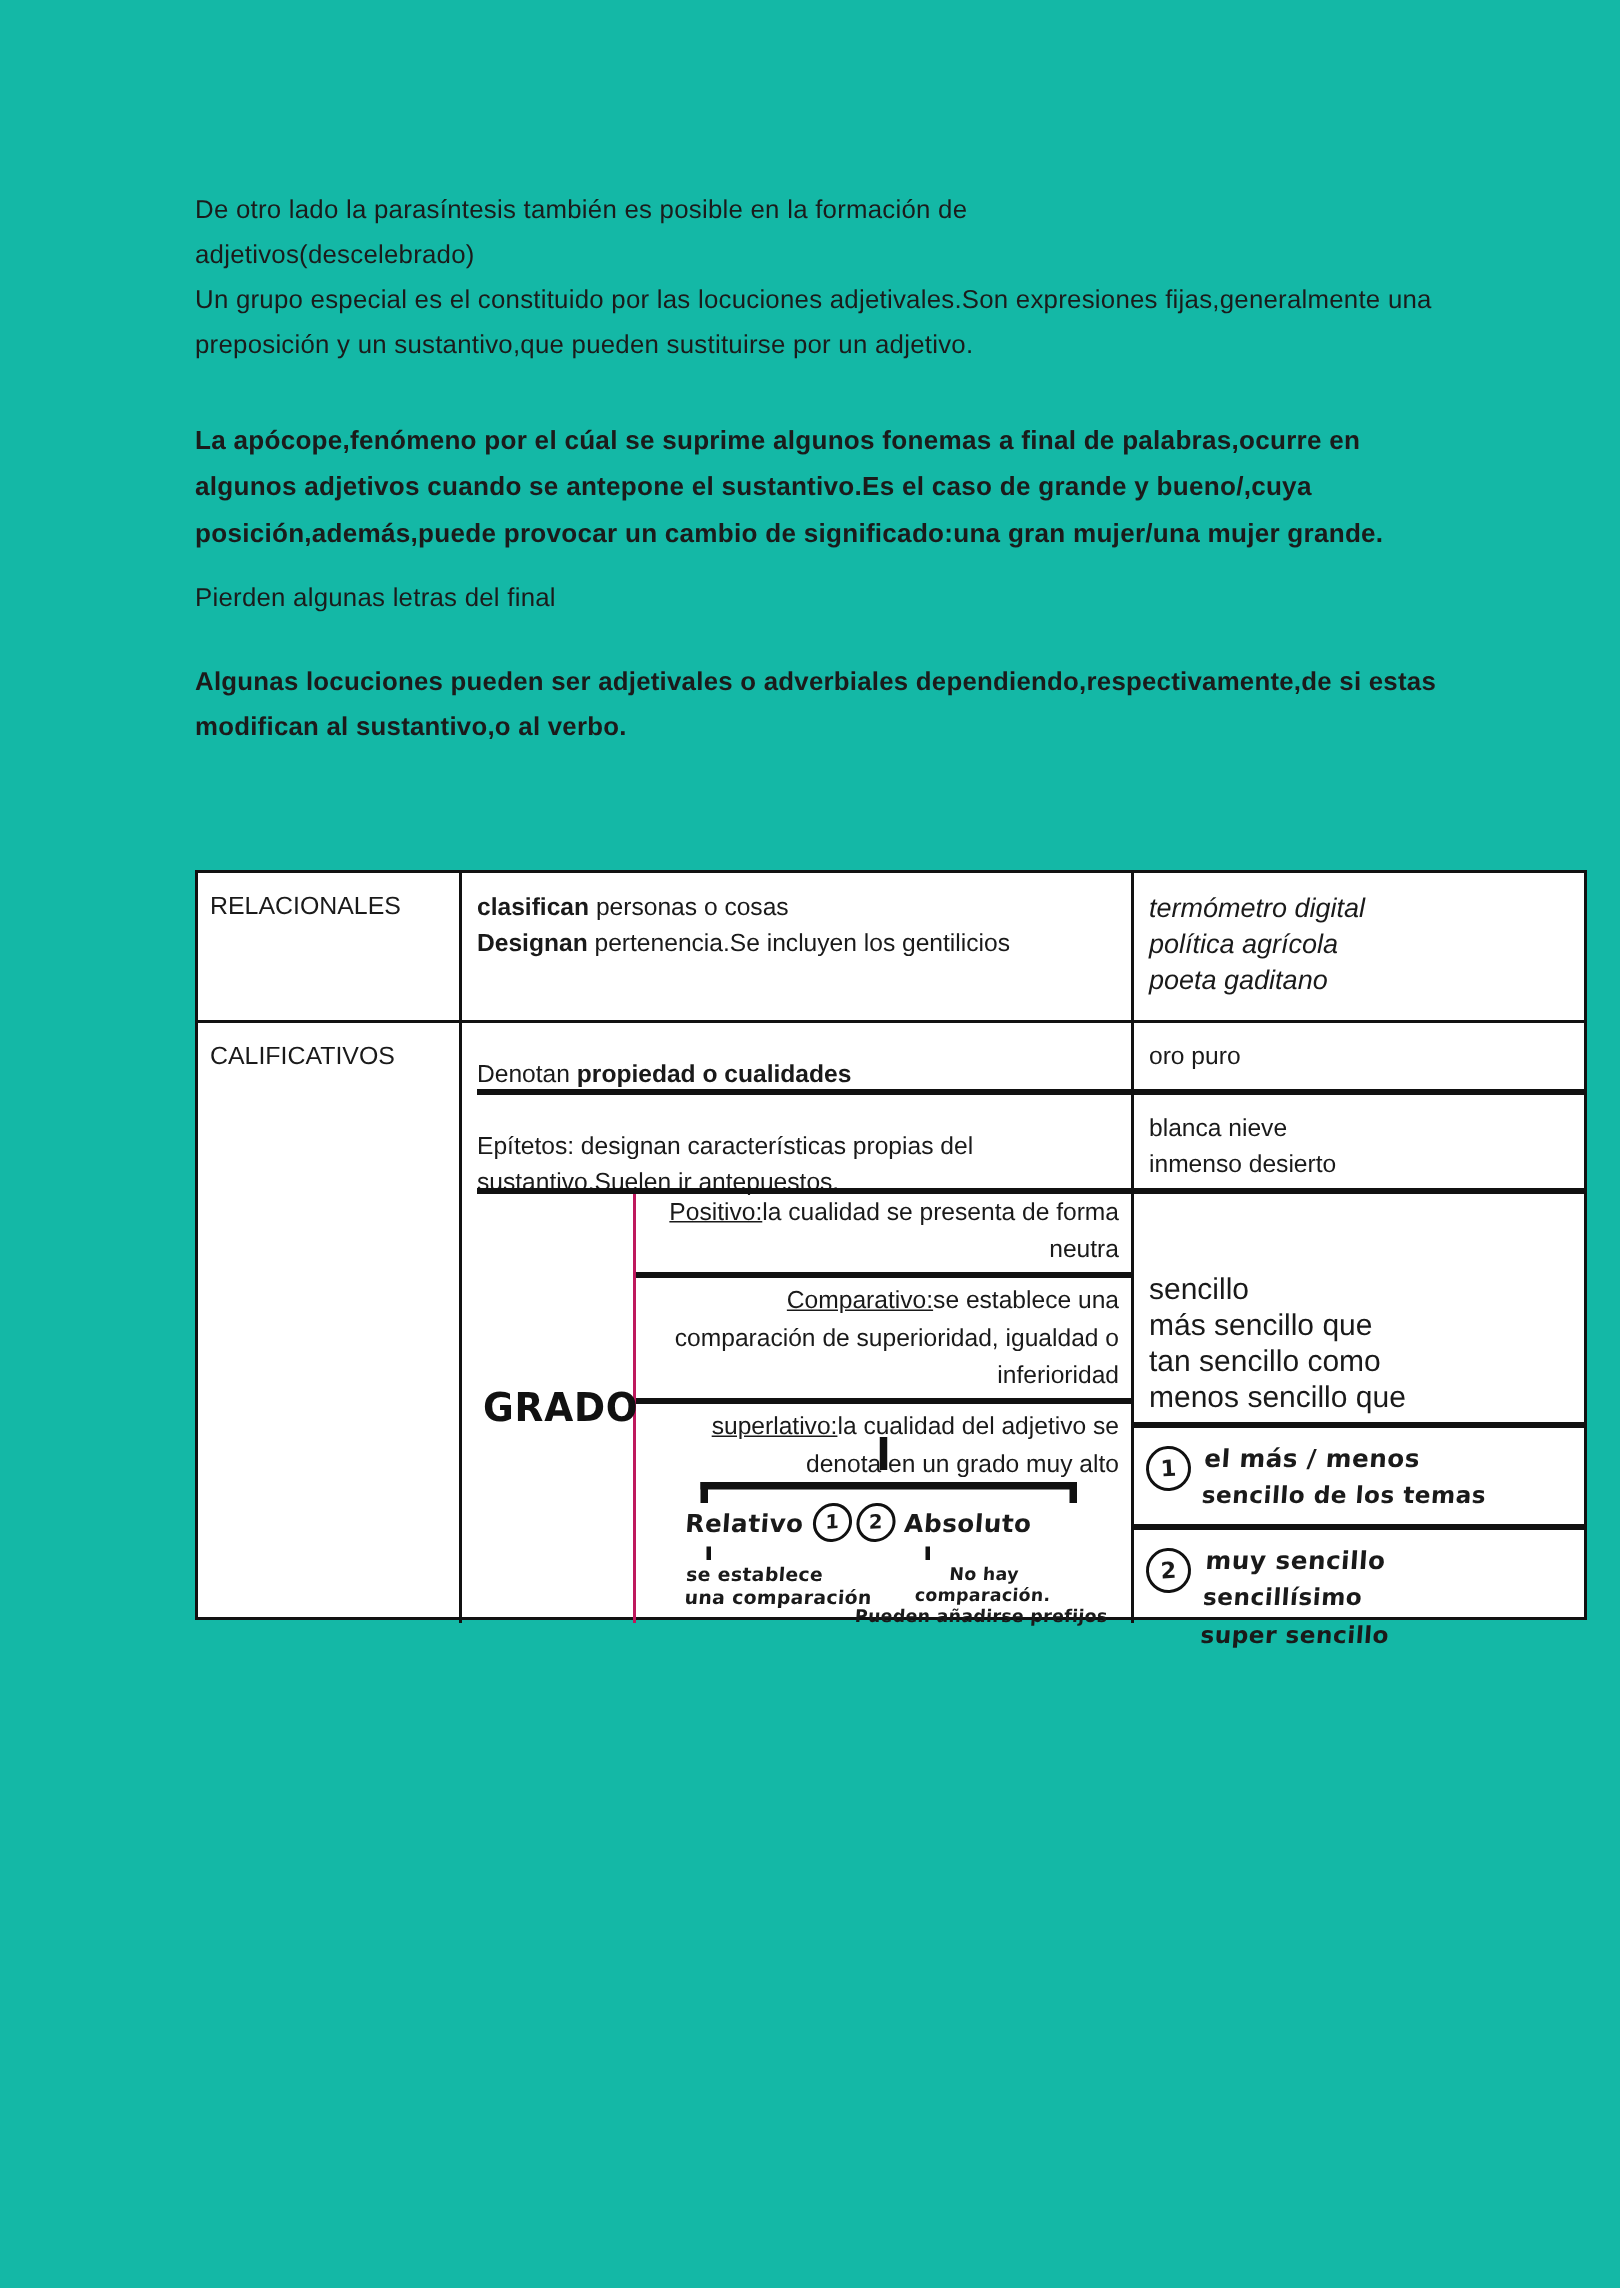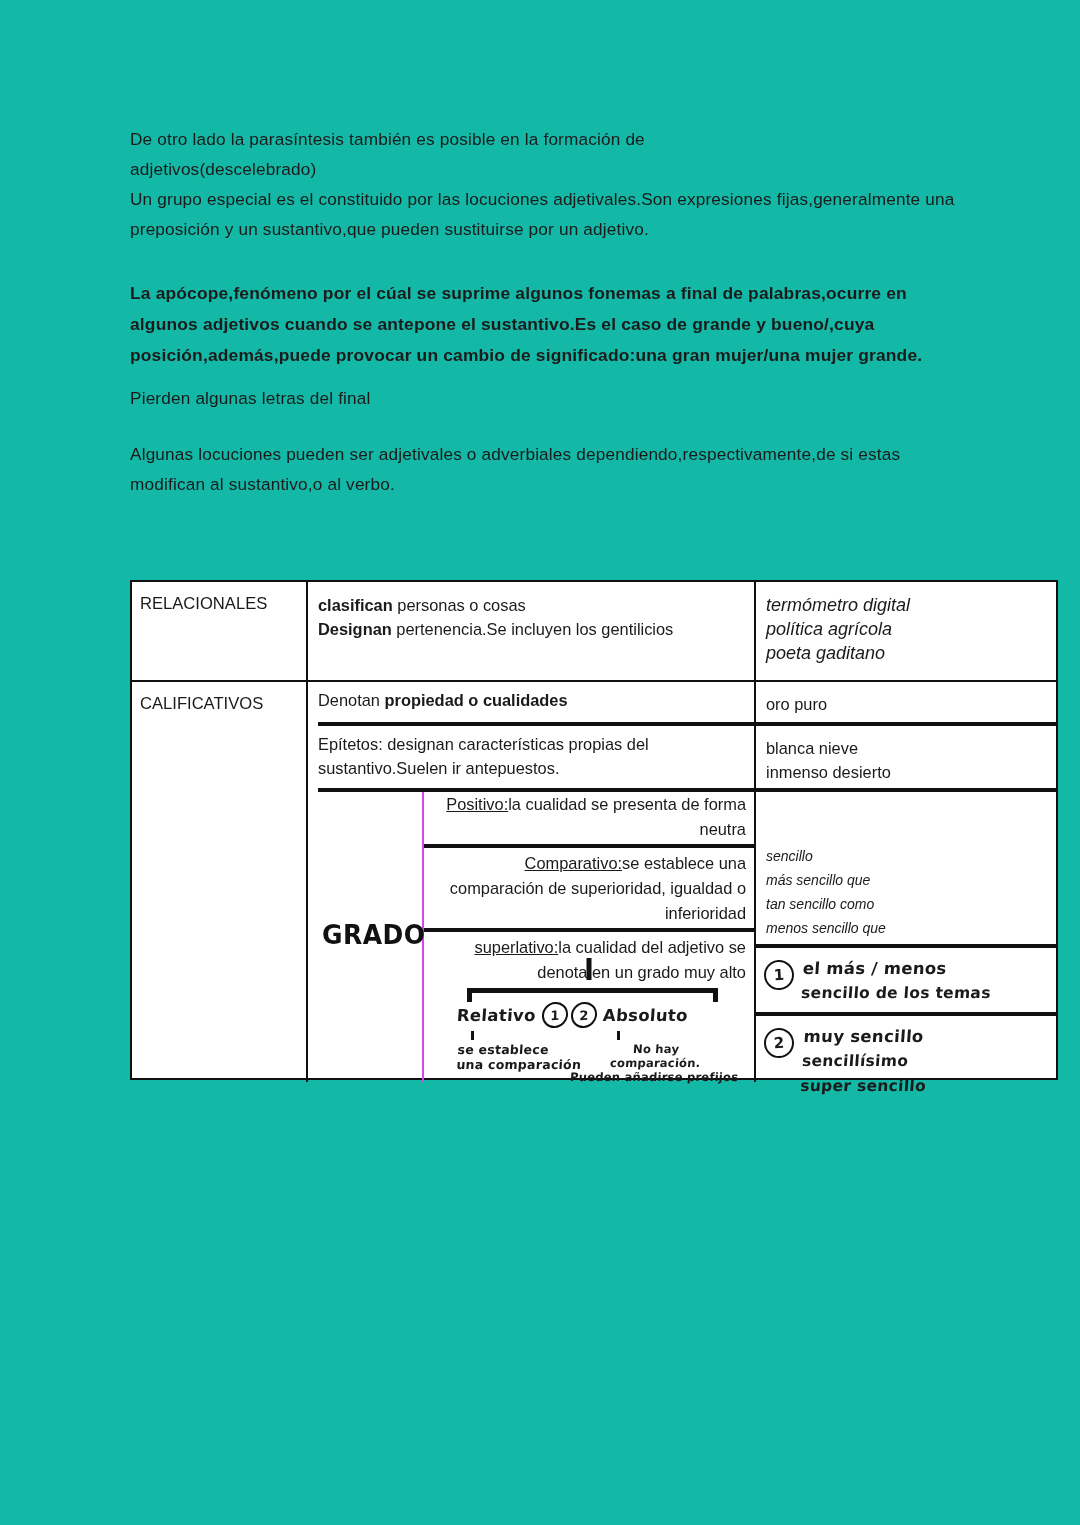--- a/index.html
+++ b/index.html
@@ -45,21 +45,21 @@
     line-height: 31px;
   }
   .gap-sm { height: 12px; }
   .gap-md { height: 26px; }
   .gap-lg { height: 34px; }
 
   .p-block-a { width: 700px; }
   .p-block-b { width: 830px; }
   .p-block-c { width: 805px; }
   .p-block-d { width: 400px; }
-  .p-block-e { width: 830px; }
+  .p-block-e { width: 830px; font-weight: bold; }
 
   
   .tbl-wrap {
     position: absolute;
     left: 130px;
     top: 580px;
     width: 928px;
     height: 500px;
   }
   .tbl {
@@ -119,21 +119,21 @@
   }
   .cal-sub {
     display: flex;
     box-sizing: border-box;
   }
 
   .sub-text {
     flex: 1 1 auto;
     box-sizing: border-box;
     border-right: 2px solid #111;
-    padding: 6px 10px 6px 10px;
+    padding: 22px 10px 6px 10px;
     font-size: 16.4px;
     line-height: 24px;
   }
   .sub-ex {
     width: 300px;
     flex: 0 0 300px;
     box-sizing: border-box;
     padding: 10px 8px 6px 10px;
     font-size: 16.4px;
     line-height: 24px;
@@ -154,21 +154,21 @@
   .grado-block {
     flex: 1 1 auto;
     display: flex;
     box-sizing: border-box;
     min-height: 0;
   }
   .grado-label-cell {
     width: 116px;
     flex: 0 0 116px;
     box-sizing: border-box;
-    border-right: 2px solid #d946ef;
+    border-right: 2px solid #be185d;
     position: relative;
   }
   .grado-word {
     position: absolute;
     left: 14px;
     top: 128px;
     font-size: 25px;
     letter-spacing: 0.5px;
     font-family: "DejaVu Sans", sans-serif;
     font-weight: bold;
@@ -200,24 +200,23 @@
   .grado-ex {
     width: 300px;
     flex: 0 0 300px;
     box-sizing: border-box;
     display: flex;
     flex-direction: column;
     min-width: 0;
   }
   .ex-grades {
     padding: 52px 8px 4px 10px;
-    font-size: 14px;
+    font-size: 20px;
     line-height: 24px;
     box-sizing: border-box;
-    font-style: italic;
   }
 
   
   .hand {
     font-family: "DejaVu Sans", sans-serif;
     color: #111;
     font-weight: 600;
   }
   .hw-note {
     display: flex;

